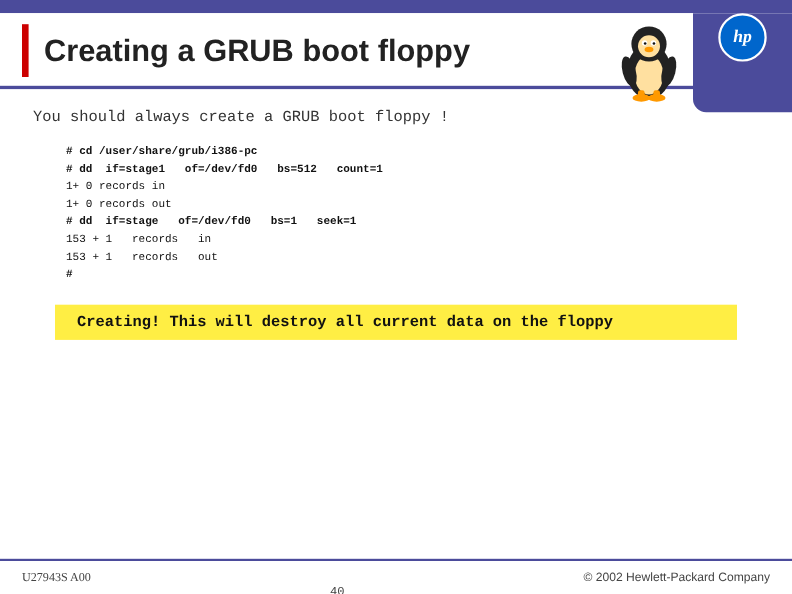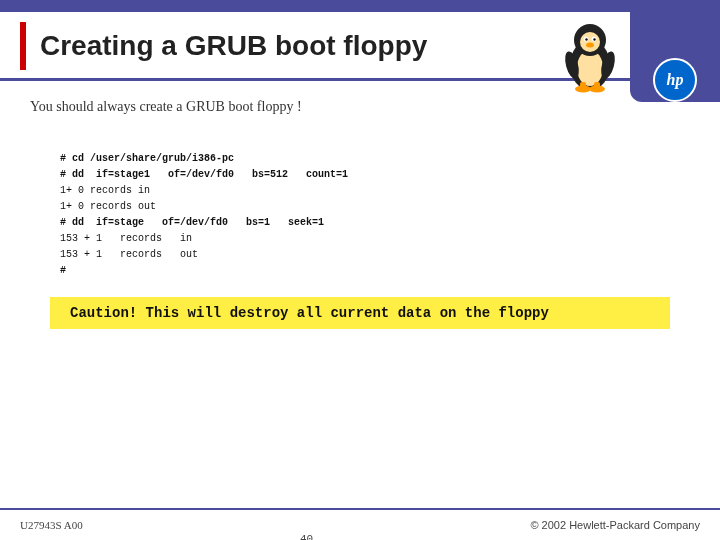--- a/index.html
+++ b/index.html
@@ -62,21 +62,21 @@
     .hp-logo-area {
       position: absolute;
       top: 0;
       right: 0;
       width: 90px;
       height: 90px;
       background: #4b4b9b;
       display: flex;
       flex-direction: column;
       align-items: center;
-      justify-content: flex-end;
+      justify-content: flex-start;
       border-radius: 0 0 0 12px;
     }
 
     .hp-logo-circle {
       width: 44px;
       height: 44px;
       border-radius: 50%;
       background: #0066cc;
       border: 2px solid #fff;
       display: flex;
@@ -102,22 +102,22 @@
     }
 
     
     .content {
       padding: 18px 30px 10px 30px;
     }
 
     .subtitle {
       font-size: 14px;
       color: #333;
-      margin-bottom: 32px;
-      font-family: Liberation Serif, serif;
+      margin-bottom: 12px;
+      font-family: Liberation Mono, monospace;
     }
 
     
     .code-block {
       background: white;
       padding: 4px 0 4px 30px;
       font-family: 'Courier New', Courier, monospace;
       font-size: 10px;
       line-height: 1.6;
       color: #111;
@@ -232,21 +232,21 @@
       <span class="code-line code-bold"># cd /user/share/grub/i386-pc</span>
       <span class="code-line code-bold"># dd  if=stage1   of=/dev/fd0   bs=512   count=1</span>
       <span class="code-line">1+ 0 records in</span>
       <span class="code-line">1+ 0 records out</span>
       <span class="code-line code-bold"># dd  if=stage   of=/dev/fd0   bs=1   seek=1</span>
       <span class="code-line">153 + 1   records   in</span>
       <span class="code-line">153 + 1   records   out</span>
       <span class="code-line code-bold">#</span>
     </div>
 
-    <div class="caution-bar">Caution!  This will destroy all current data on the floppy</div>
+    <div class="caution-bar">Creating!  This will destroy all current data on the floppy</div>
   </div>
 
   <div class="footer">
     <span class="footer-left">U27943S A00</span>
     <span class="footer-center">40</span>
     <span class="footer-right">© 2002 Hewlett-Packard Company</span>
   </div>
 </div>
 
 </body></html>

